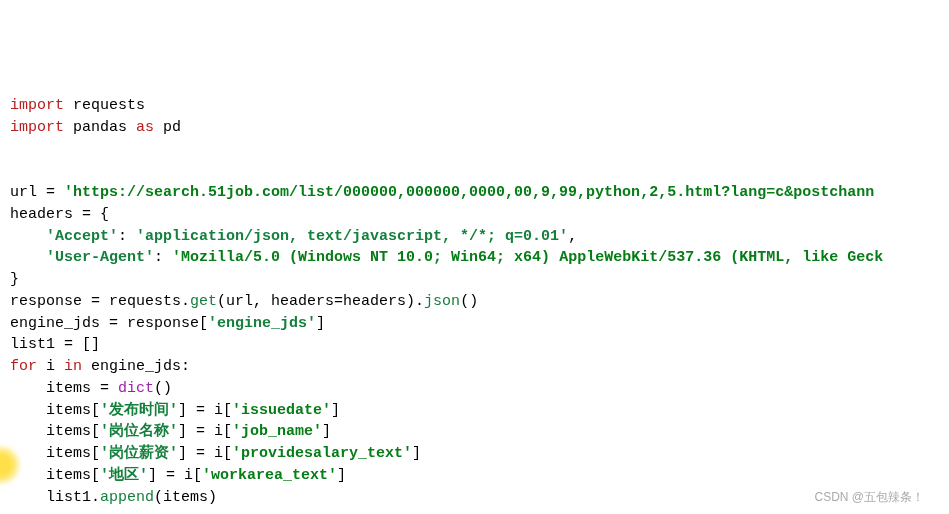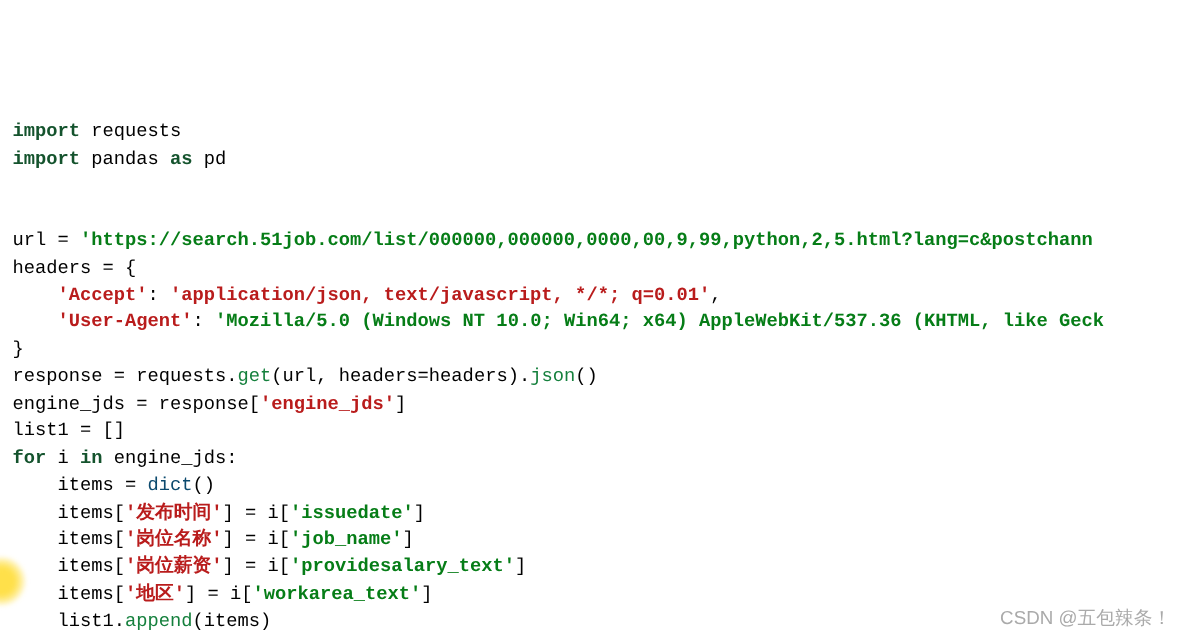--- a/index.html
+++ b/index.html
@@ -16,31 +16,31 @@
       padding: 8px 10px;
       white-space: pre;
       overflow: hidden;
       position: relative;
       width: 949px;
       height: 514px;
     }
     .code-line {
       display: block;
     }
-    .kw { color: #14532d; font-weight: bold; }
-    .str { color: #b91c1c; font-weight: bold; }
+    .kw { color: #b91c1c; font-weight: normal; }
+    .str { color: #15803d; font-weight: bold; }
     .str-u { color: #067d17; font-weight: bold; }
     .func { color: #15803d; }
-    .builtin { color: #0c4a6e; }
+    .builtin { color: #a21caf; }
     .watermark {
       position: absolute;
       bottom: 8px;
-      right: 12px;
+      right: 25px;
       color: #aaaaaa;
-      font-size: 15px;
+      font-size: 12px;
       font-family: sans-serif;
     }
     .yellow-circle {
       position: absolute;
       left: -18px;
       bottom: 30px;
       width: 38px;
       height: 38px;
       background: radial-gradient(circle, #ffe04a 40%, rgba(255,224,74,0.3) 70%, transparent 100%);
       border-radius: 50%;

